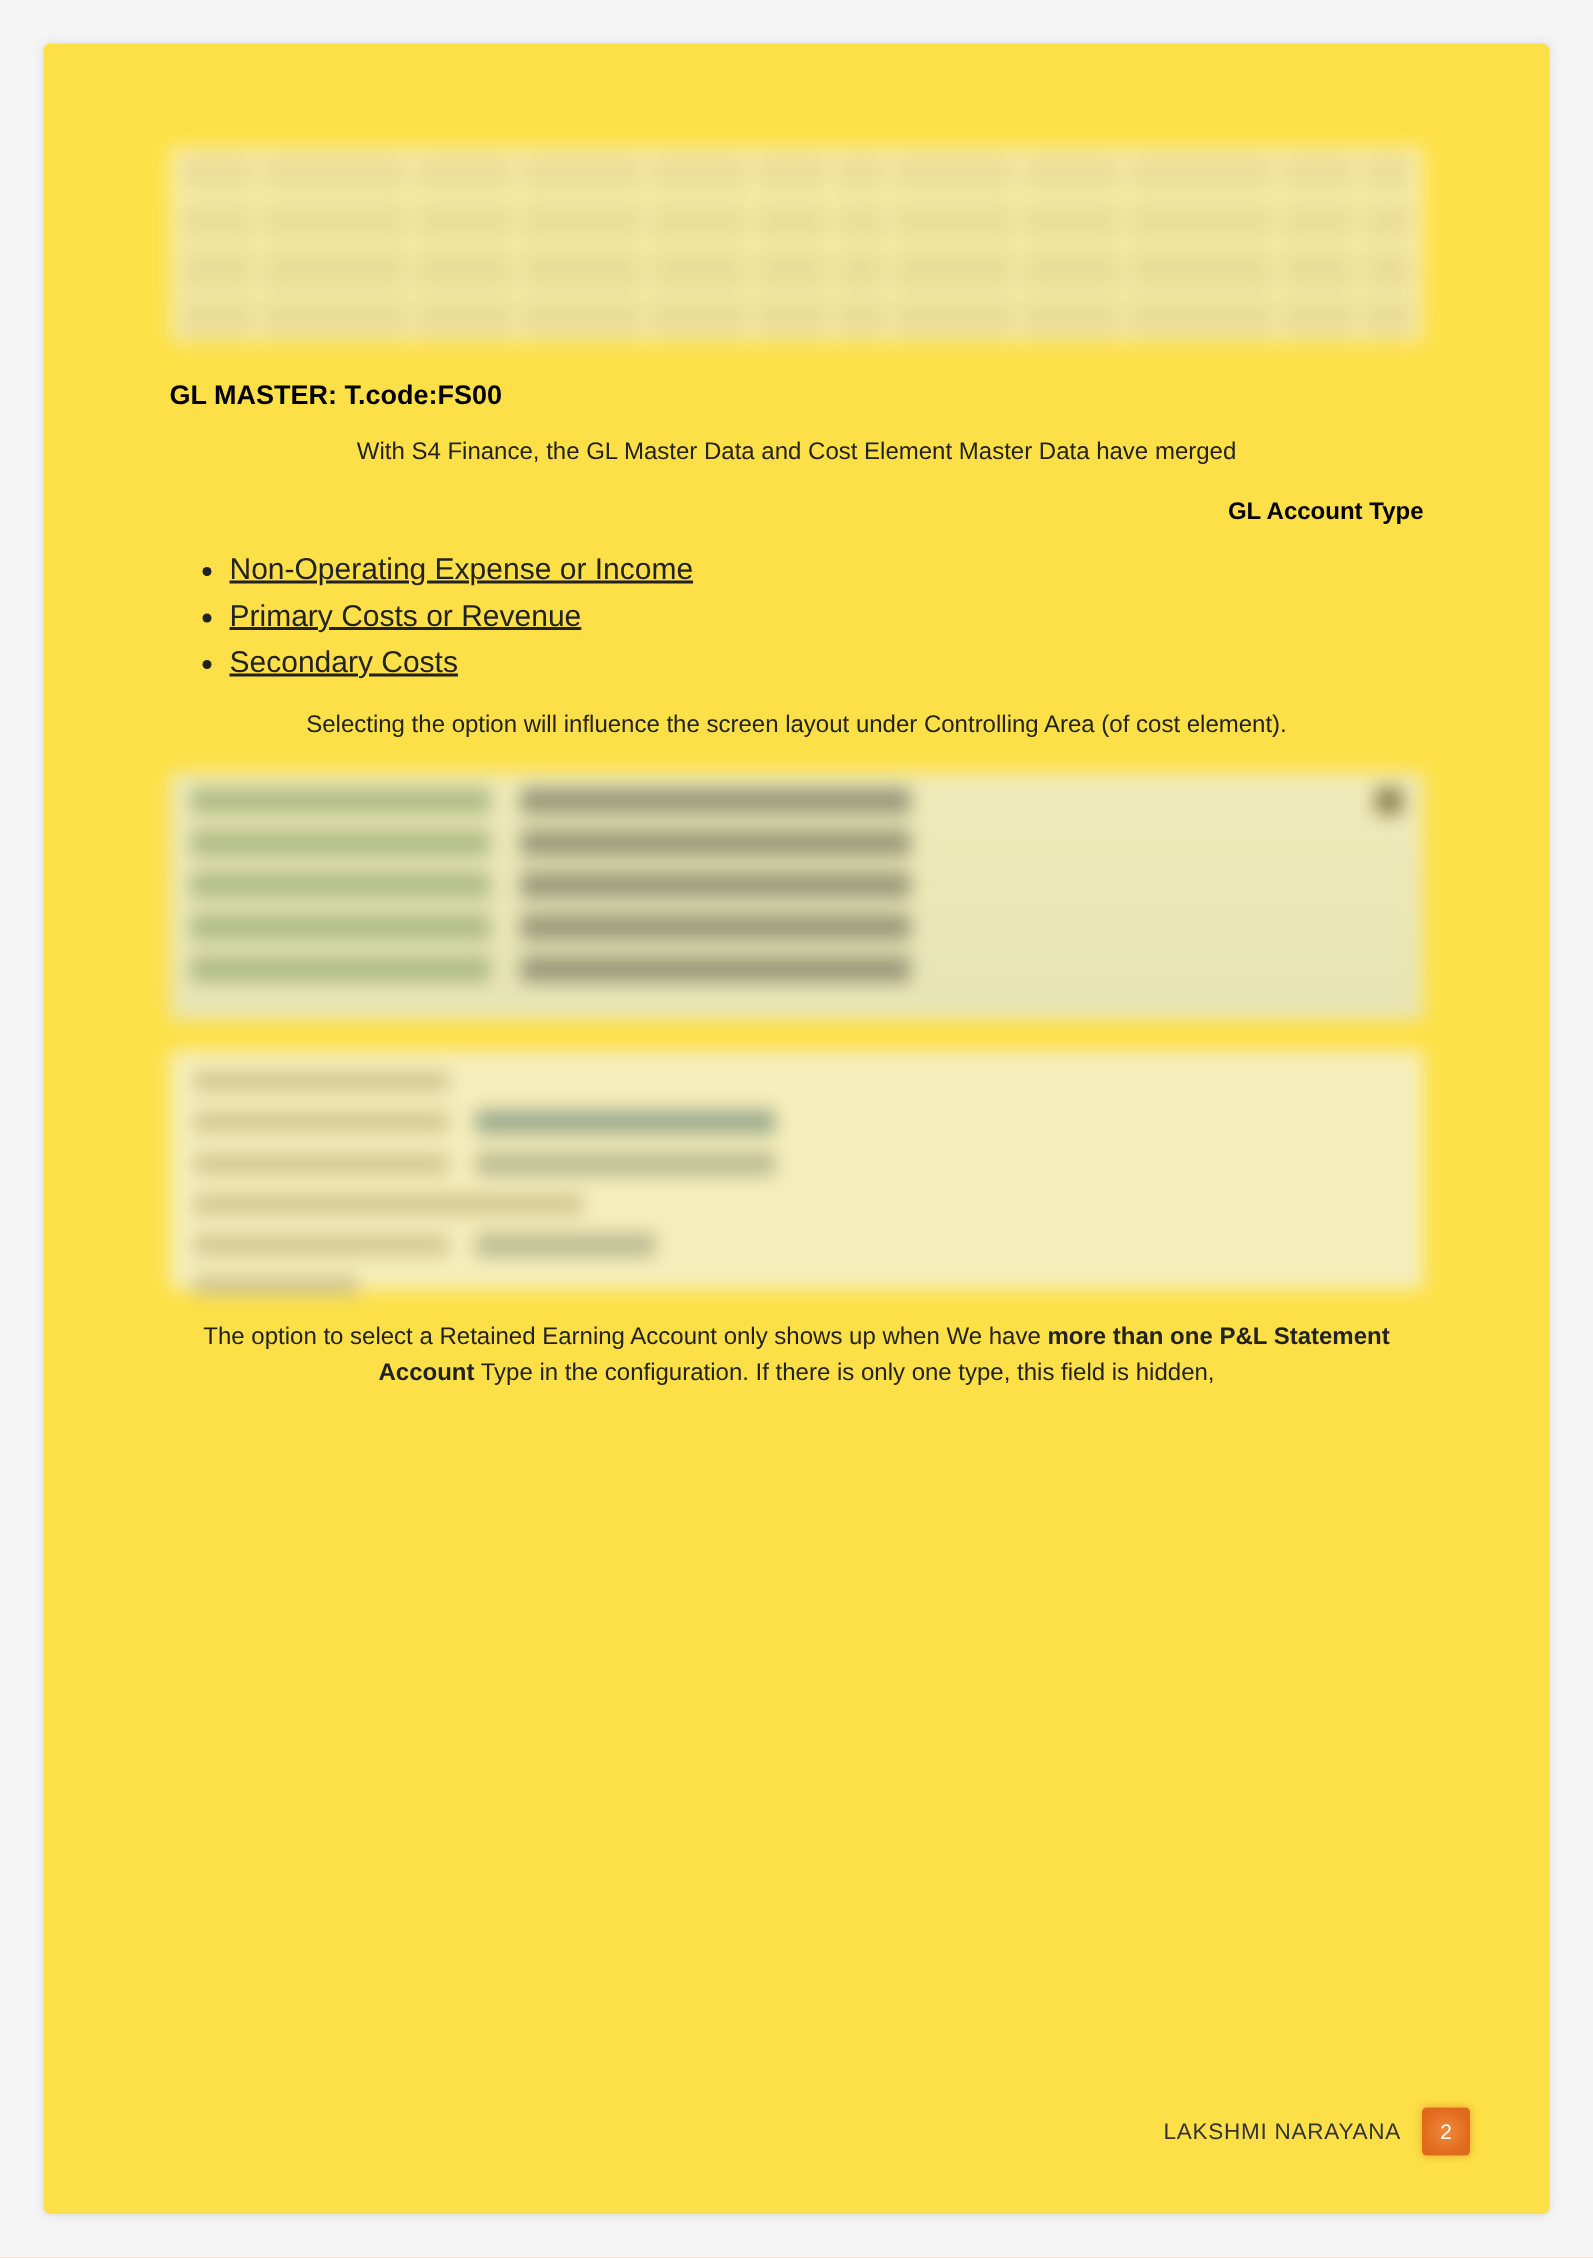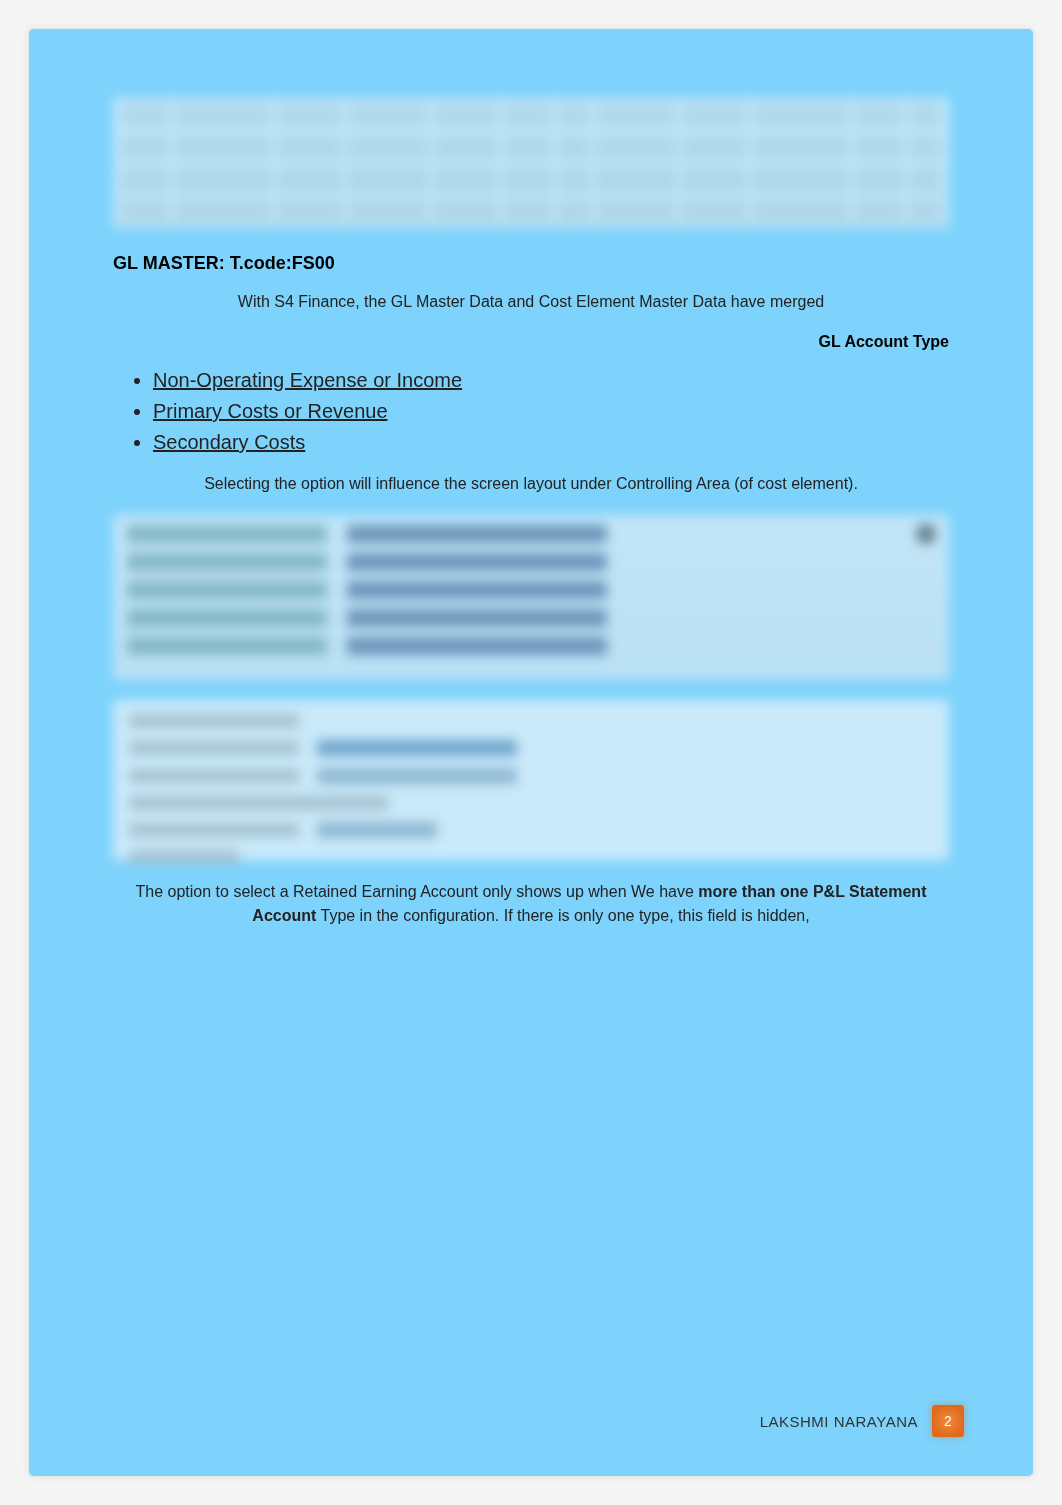--- a/index.html
+++ b/index.html
@@ -10,21 +10,21 @@
     width: 1062px;
     height: 1505px;
     position: relative;
   }
   .page-outer {
     position: absolute;
     top: 28px;
     left: 28px;
     right: 28px;
     bottom: 28px;
-    background: #7dd3fc;
+    background: #fde047;
     border-radius: 6px;
     box-shadow: 0 0 8px rgba(0,0,0,0.08), inset 0 0 0 1px #e8e8e8;
   }
   .page-inner {
     position: absolute;
     top: 30px;
     left: 30px;
     right: 30px;
     bottom: 30px;
     padding: 40px 55px 30px 55px;
@@ -81,21 +81,21 @@
     padding: 14px 16px;
     display:flex; flex-direction:column; gap:12px;
   }
   .panel-b .row { display:flex; gap:18px; align-items:center; }
   .panel-b .tag { width:170px; height:14px; background:#bbb; border-radius:2px; }
   .panel-b .field { width:200px; height:16px; background:#9ab; border-radius:2px; }
 
   .footer {
     position: absolute;
     bottom: 40px;
-    right: 70px;
+    right: 54px;
     display:flex;
     align-items:center;
     gap: 14px;
   }
   .footer-name { font-size: 15px; letter-spacing: 0.5px; color:#333; }
   .footer-badge {
     width: 32px; height: 32px;
     background: radial-gradient(circle at 50% 50%, #f08a3c, #e06a1c 70%);
     color:#fff;
     font-size:14px;

